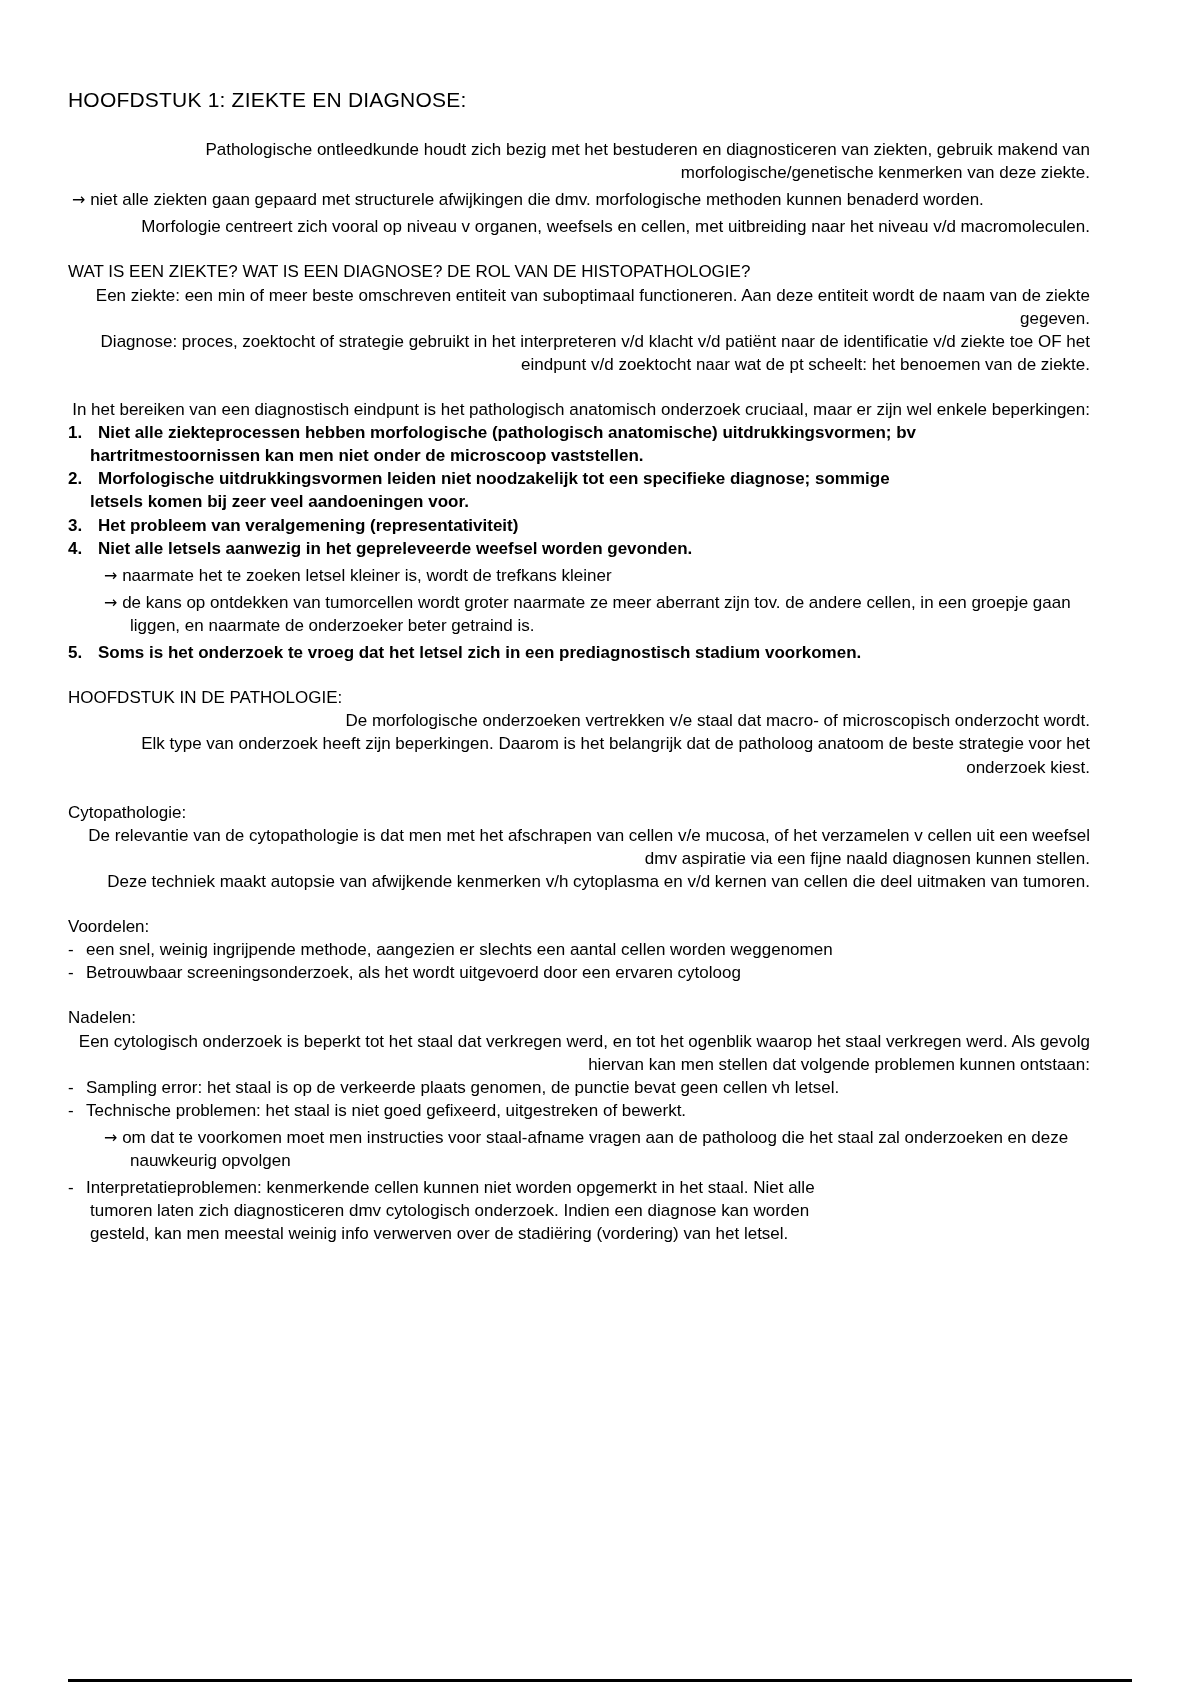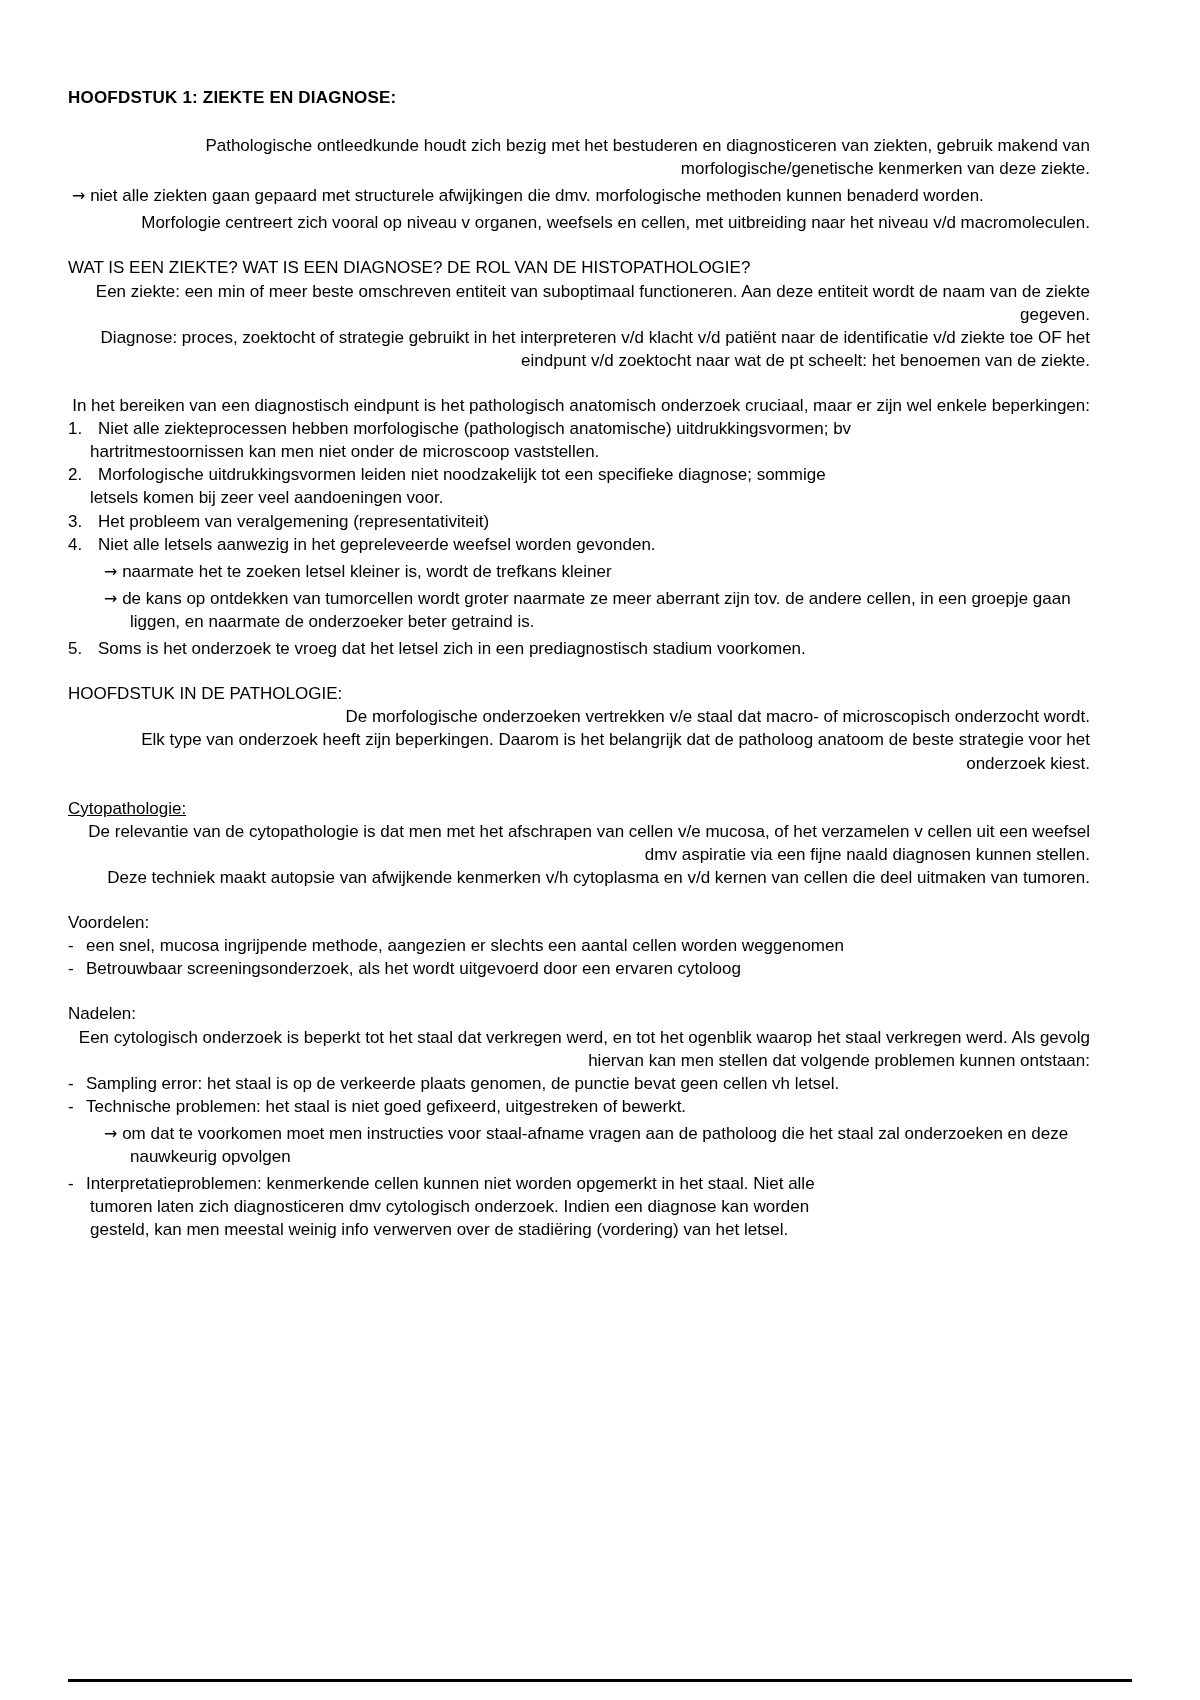--- a/index.html
+++ b/index.html
@@ -17,22 +17,22 @@
   }
   .page {
     position: absolute;
     left: 0; top: 0;
     width: 1200px;
     height: 1700px;
     box-sizing: border-box;
     padding: 88px 110px 0 68px;
   }
   .doc-title {
-    font-size: 17px;
-    font-weight: bold;
+    font-size: 21px;
+    font-weight: normal;
     letter-spacing: 0.2px;
     margin: 0 0 26px 0;
   }
   .para {
     font-size: 17px;
     line-height: 1.36;
     margin: 0 0 0 0;
     text-align: right;
   }
   .hang {
@@ -41,40 +41,40 @@
   }
   .block-gap {
     height: 22px;
   }
   .section-head {
     font-size: 17px;
     line-height: 1.36;
     margin: 0;
   }
   .underline {
-    text-decoration: underline;
   }
   .arrow-item {
     font-size: 17px;
     line-height: 1.36;
     padding-left: 26px;
     text-indent: -26px;
     margin: 4px;
   }
   .arrow-item.indent {
     margin-left: 36px;
   }
   .arrow-glyph {
     font-family: "DejaVu Sans", sans-serif;
     font-size: 16px;
   }
   ol.numlist {
     margin: 0;
     padding: 0;
     list-style: none;
+    font-weight: bold;
   }
   ol.numlist > li {
     font-size: 17px;
     line-height: 1.36;
     padding-left: 38px;
     text-indent: -38px;
     margin: 0;
   }
   ol.numlist > li .num {
     display: inline-block;
@@ -215,21 +215,21 @@
       <span>uitmaken van tumoren.</span>
     </p>
   </div>
 
   <div class="block-gap"></div>
 
   <div>
     <p class="section-head">Voordelen:</p>
     <ul class="dashlist">
       <li>
-        <span class="dash">-</span><span>een snel, mucosa ingrijpende methode, aangezien er slechts een aantal cellen worden weggenomen</span>
+        <span class="dash">-</span><span>een snel, weinig ingrijpende methode, aangezien er slechts een aantal cellen worden weggenomen</span>
       </li>
       <li>
         <span class="dash">-</span><span>Betrouwbaar screeningsonderzoek, als het wordt uitgevoerd door een ervaren cytoloog</span>
       </li>
     </ul>
   </div>
 
   <div class="block-gap"></div>
 
   <div>

